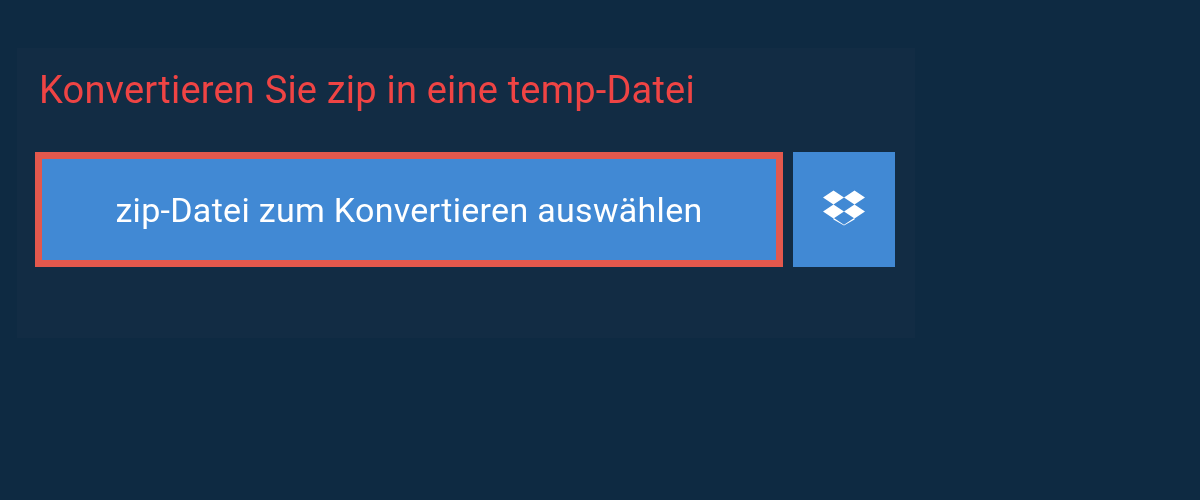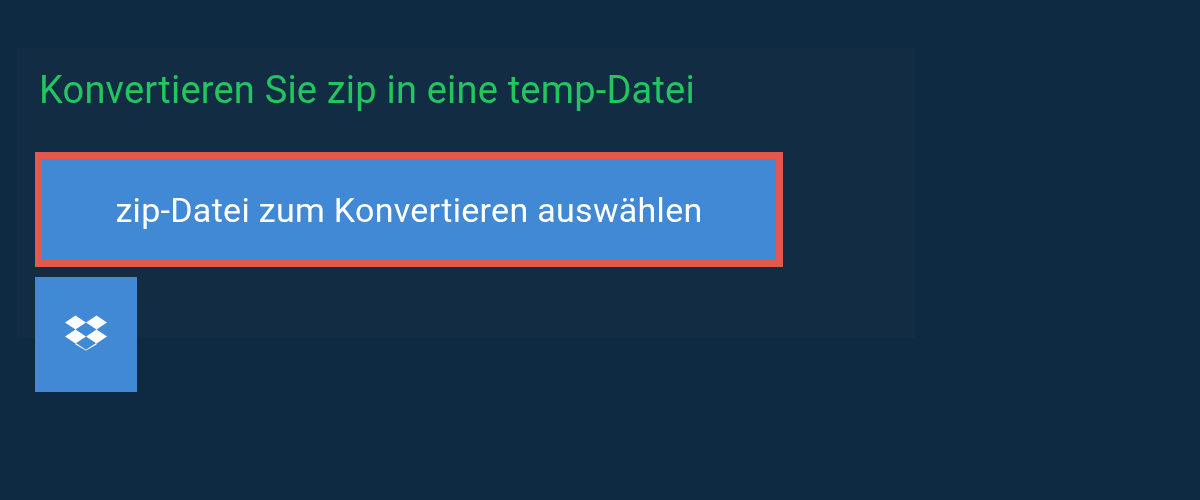--- a/index.html
+++ b/index.html
@@ -16,31 +16,30 @@
     }
     .panel {
       position: absolute;
       left: 17px;
       top: 48px;
       width: 898px;
       height: 290px;
       background-color: #122c44;
     }
     .heading {
-      color: #22c55e;
+      color: #ef4444;
       font-size: 38px;
       font-weight: 400;
       padding: 20px 22px 0 22px;
       letter-spacing: 0.2px;
     }
     .button-row {
       display: flex;
       gap: 10px;
       padding: 40px 18px 0 18px;
-      flex-direction: column;
     }
     .choose-file-btn {
       width: 748px;
       height: 115px;
       background-color: #4189d4;
       border: 7px solid #e3584d;
       color: #ffffff;
       font-size: 34px;
       font-weight: 400;
       display: flex;

